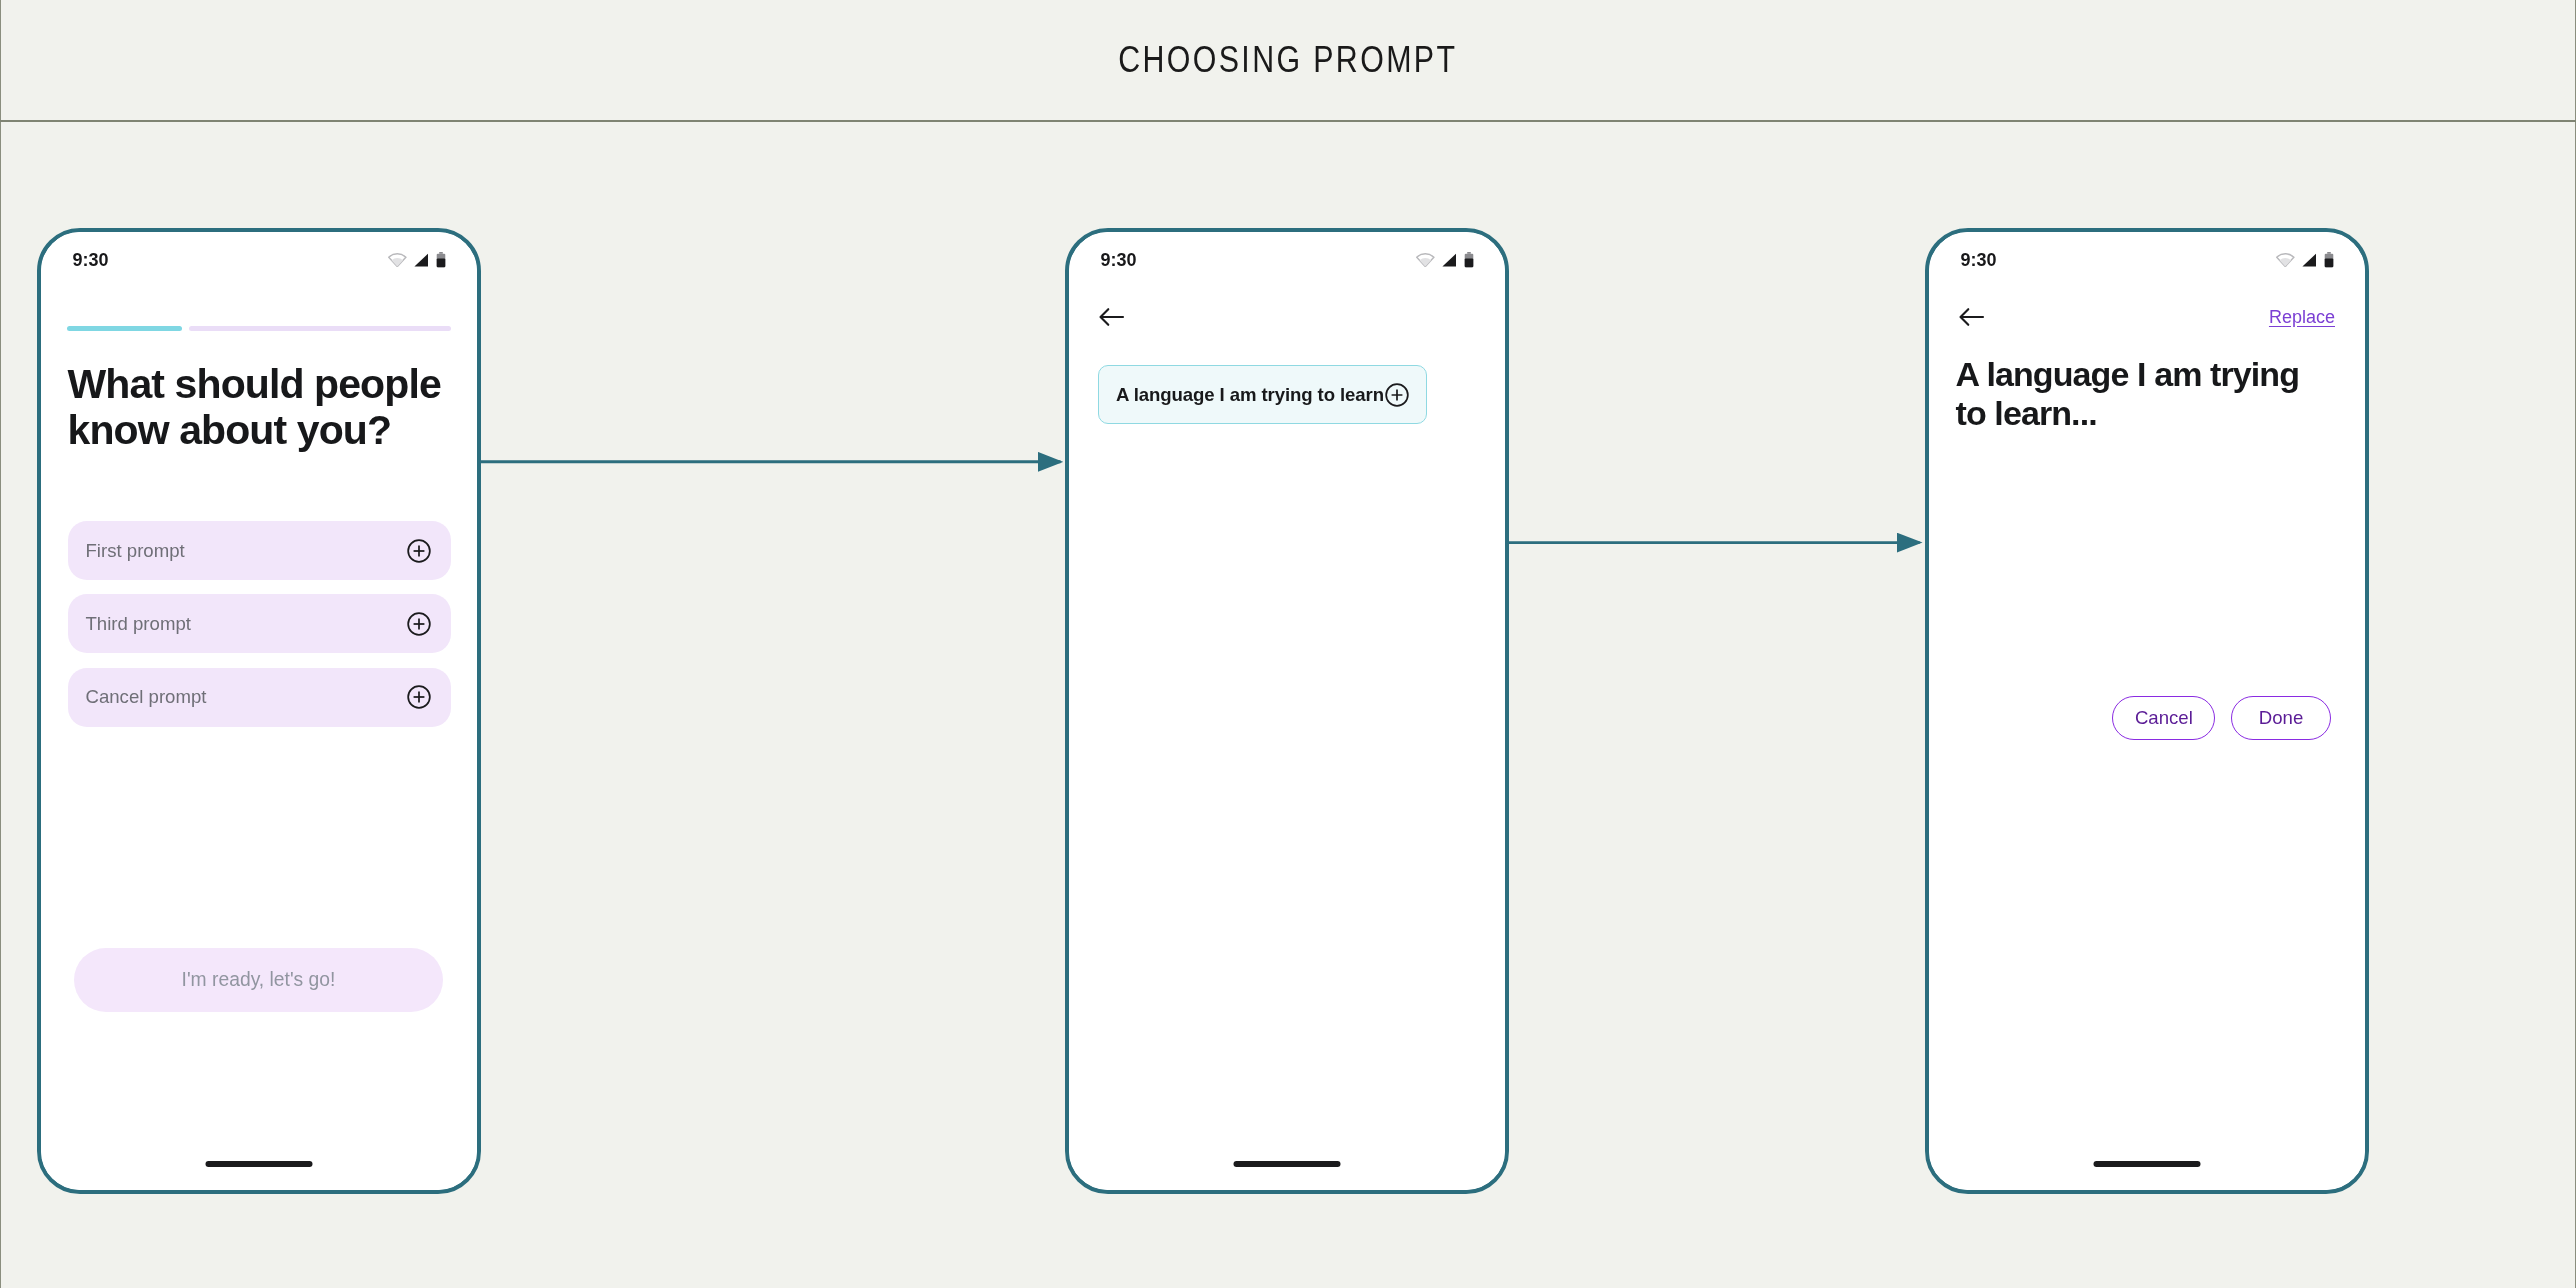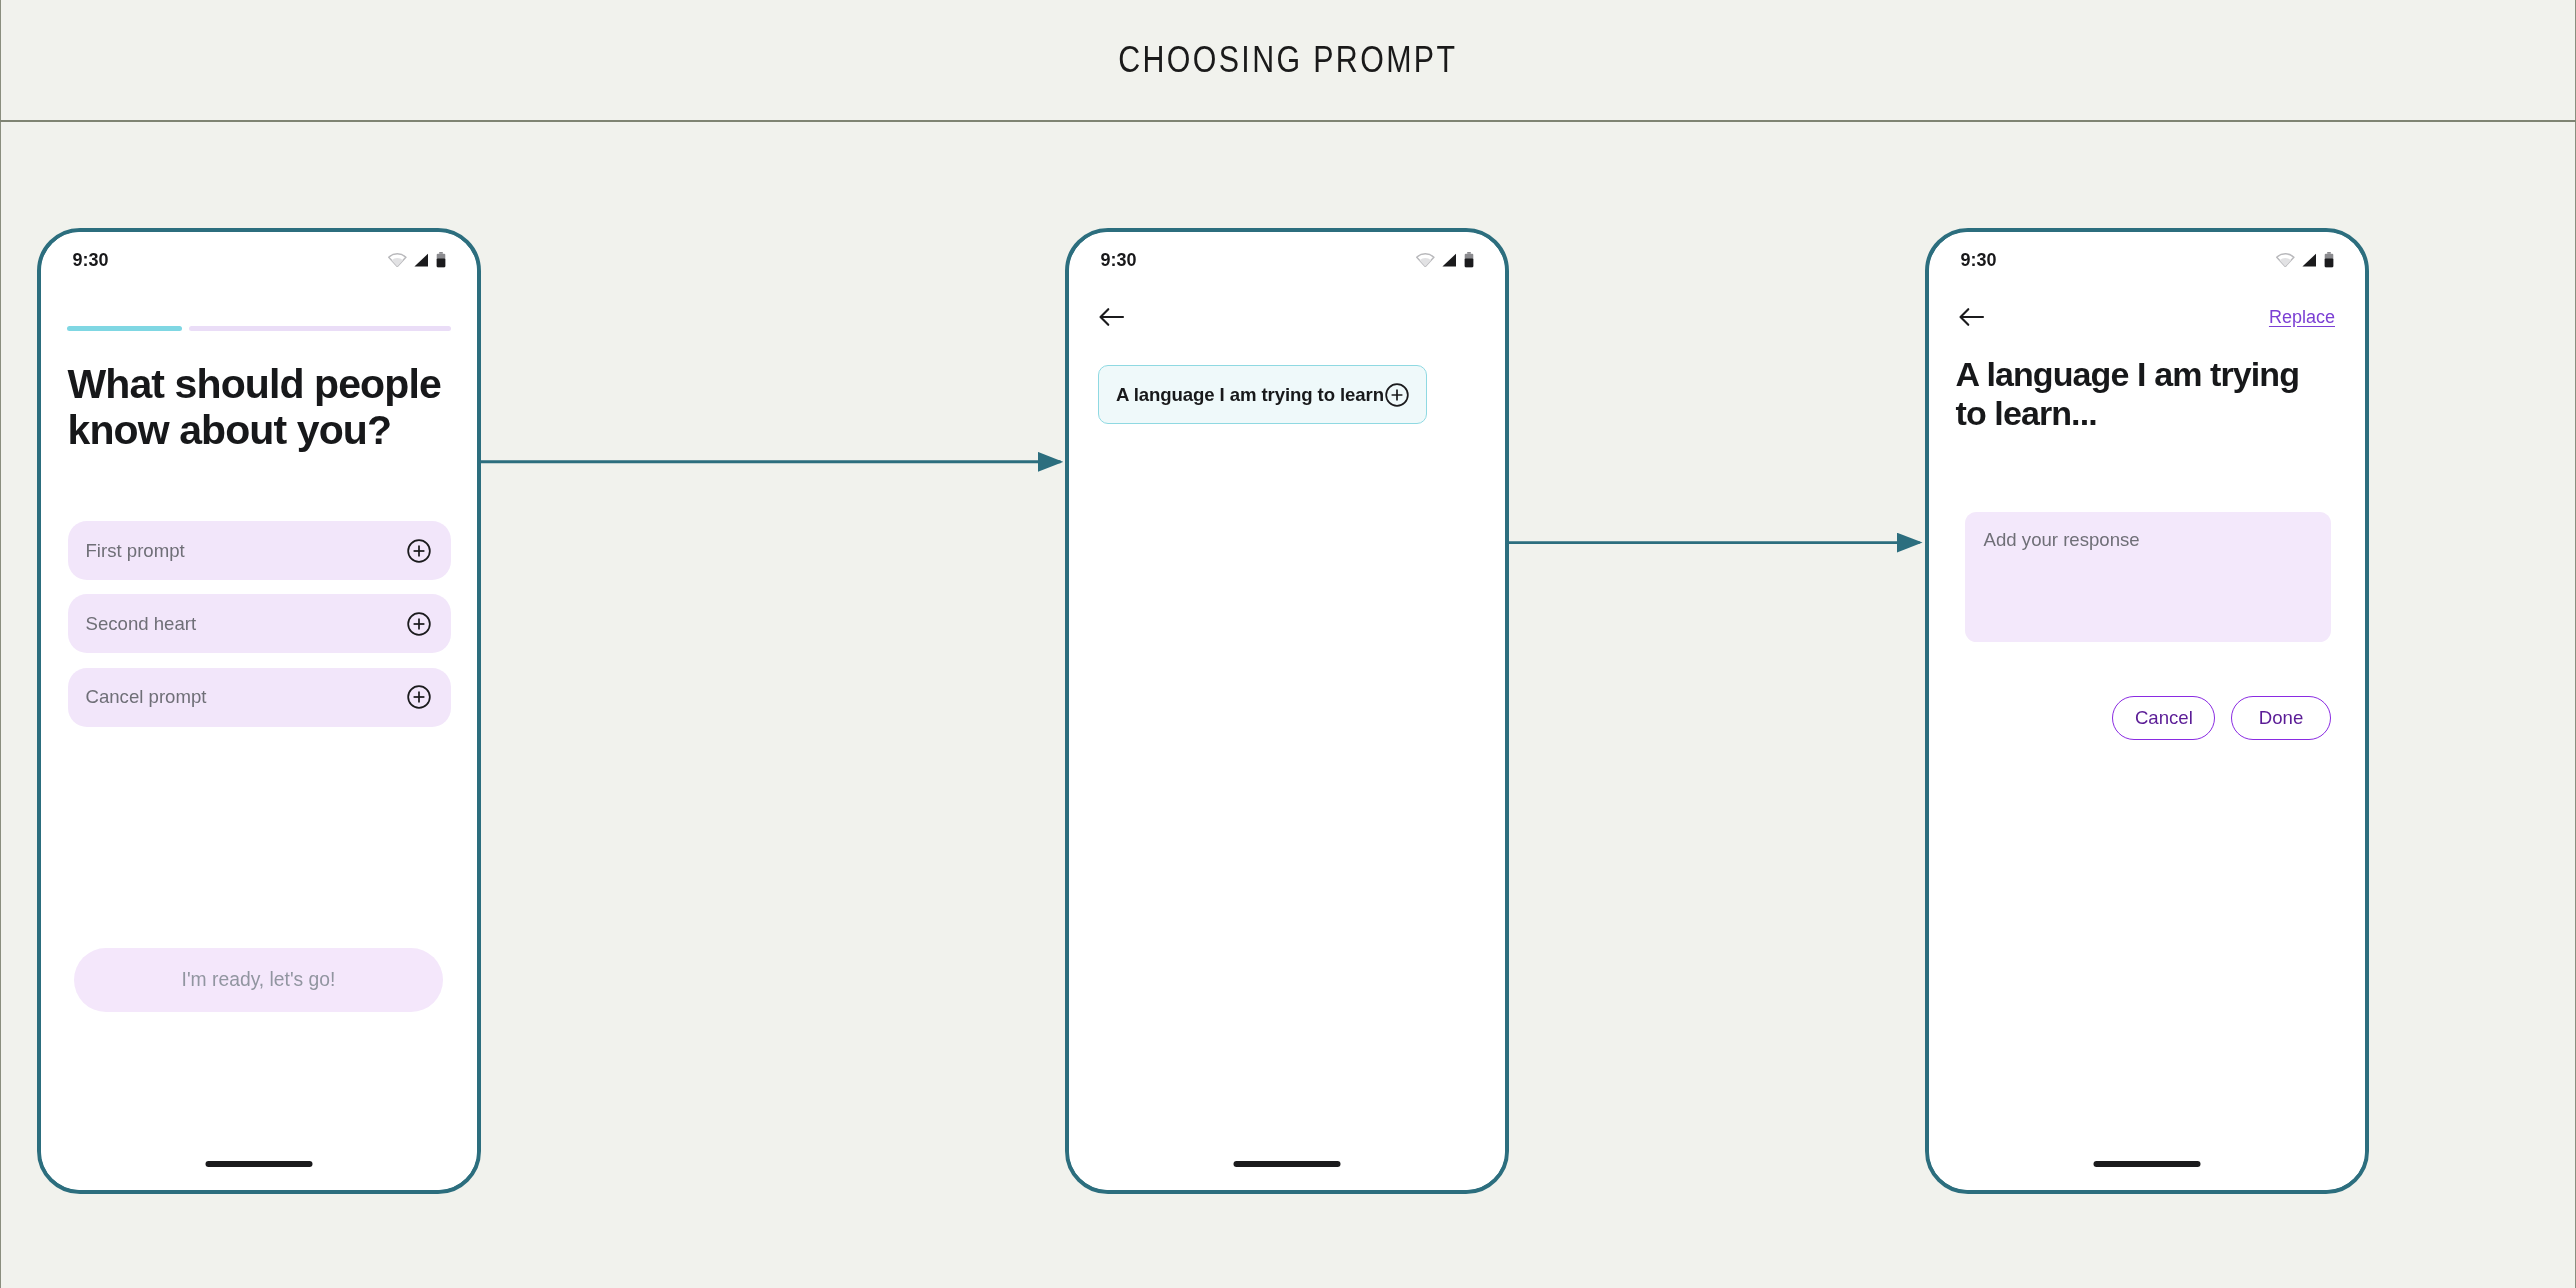--- a/index.html
+++ b/index.html
@@ -353,21 +353,21 @@
           <span class="prompt-slot-label">First prompt</span>
           <span class="plus-icon">
             <svg width="26" height="26" viewBox="0 0 36 36">
               <circle cx="18" cy="18" r="15" fill="none" stroke="#1B1B1D" stroke-width="2.4"></circle>
               <line x1="18" y1="10.5" x2="18" y2="25.5" stroke="#1B1B1D" stroke-width="2.4"></line>
               <line x1="10.5" y1="18" x2="25.5" y2="18" stroke="#1B1B1D" stroke-width="2.4"></line>
             </svg>
           </span>
         </div>
         <div class="prompt-slot">
-          <span class="prompt-slot-label">Second heart</span>
+          <span class="prompt-slot-label">Third prompt</span>
           <span class="plus-icon">
             <svg width="26" height="26" viewBox="0 0 36 36">
               <circle cx="18" cy="18" r="15" fill="none" stroke="#1B1B1D" stroke-width="2.4"></circle>
               <line x1="18" y1="10.5" x2="18" y2="25.5" stroke="#1B1B1D" stroke-width="2.4"></line>
               <line x1="10.5" y1="18" x2="25.5" y2="18" stroke="#1B1B1D" stroke-width="2.4"></line>
             </svg>
           </span>
         </div>
         <div class="prompt-slot">
           <span class="prompt-slot-label">Cancel prompt</span>
@@ -458,23 +458,20 @@
       <div class="topbar">
         <svg class="back-arrow" viewBox="0 0 40 34">
           <line x1="3" y1="17" x2="36" y2="17" stroke="#1B1B1D" stroke-width="3"></line>
           <polyline points="14,6 3,17 14,28" fill="none" stroke="#1B1B1D" stroke-width="3" stroke-linecap="round" stroke-linejoin="round"></polyline>
         </svg>
         <span class="replace-link">Replace</span>
       </div>
 
       <div class="big-heading" id="heading-3">A language I am trying to learn...</div>
 
-      <div class="response-box">
-        <span class="response-placeholder">Add your response</span>
-      </div>
 
       <div class="action-row">
         <div class="pill-button">Cancel</div>
         <div class="pill-button">Done</div>
       </div>
 
       <div class="home-indicator"></div>
     </div>
   </div>
 

